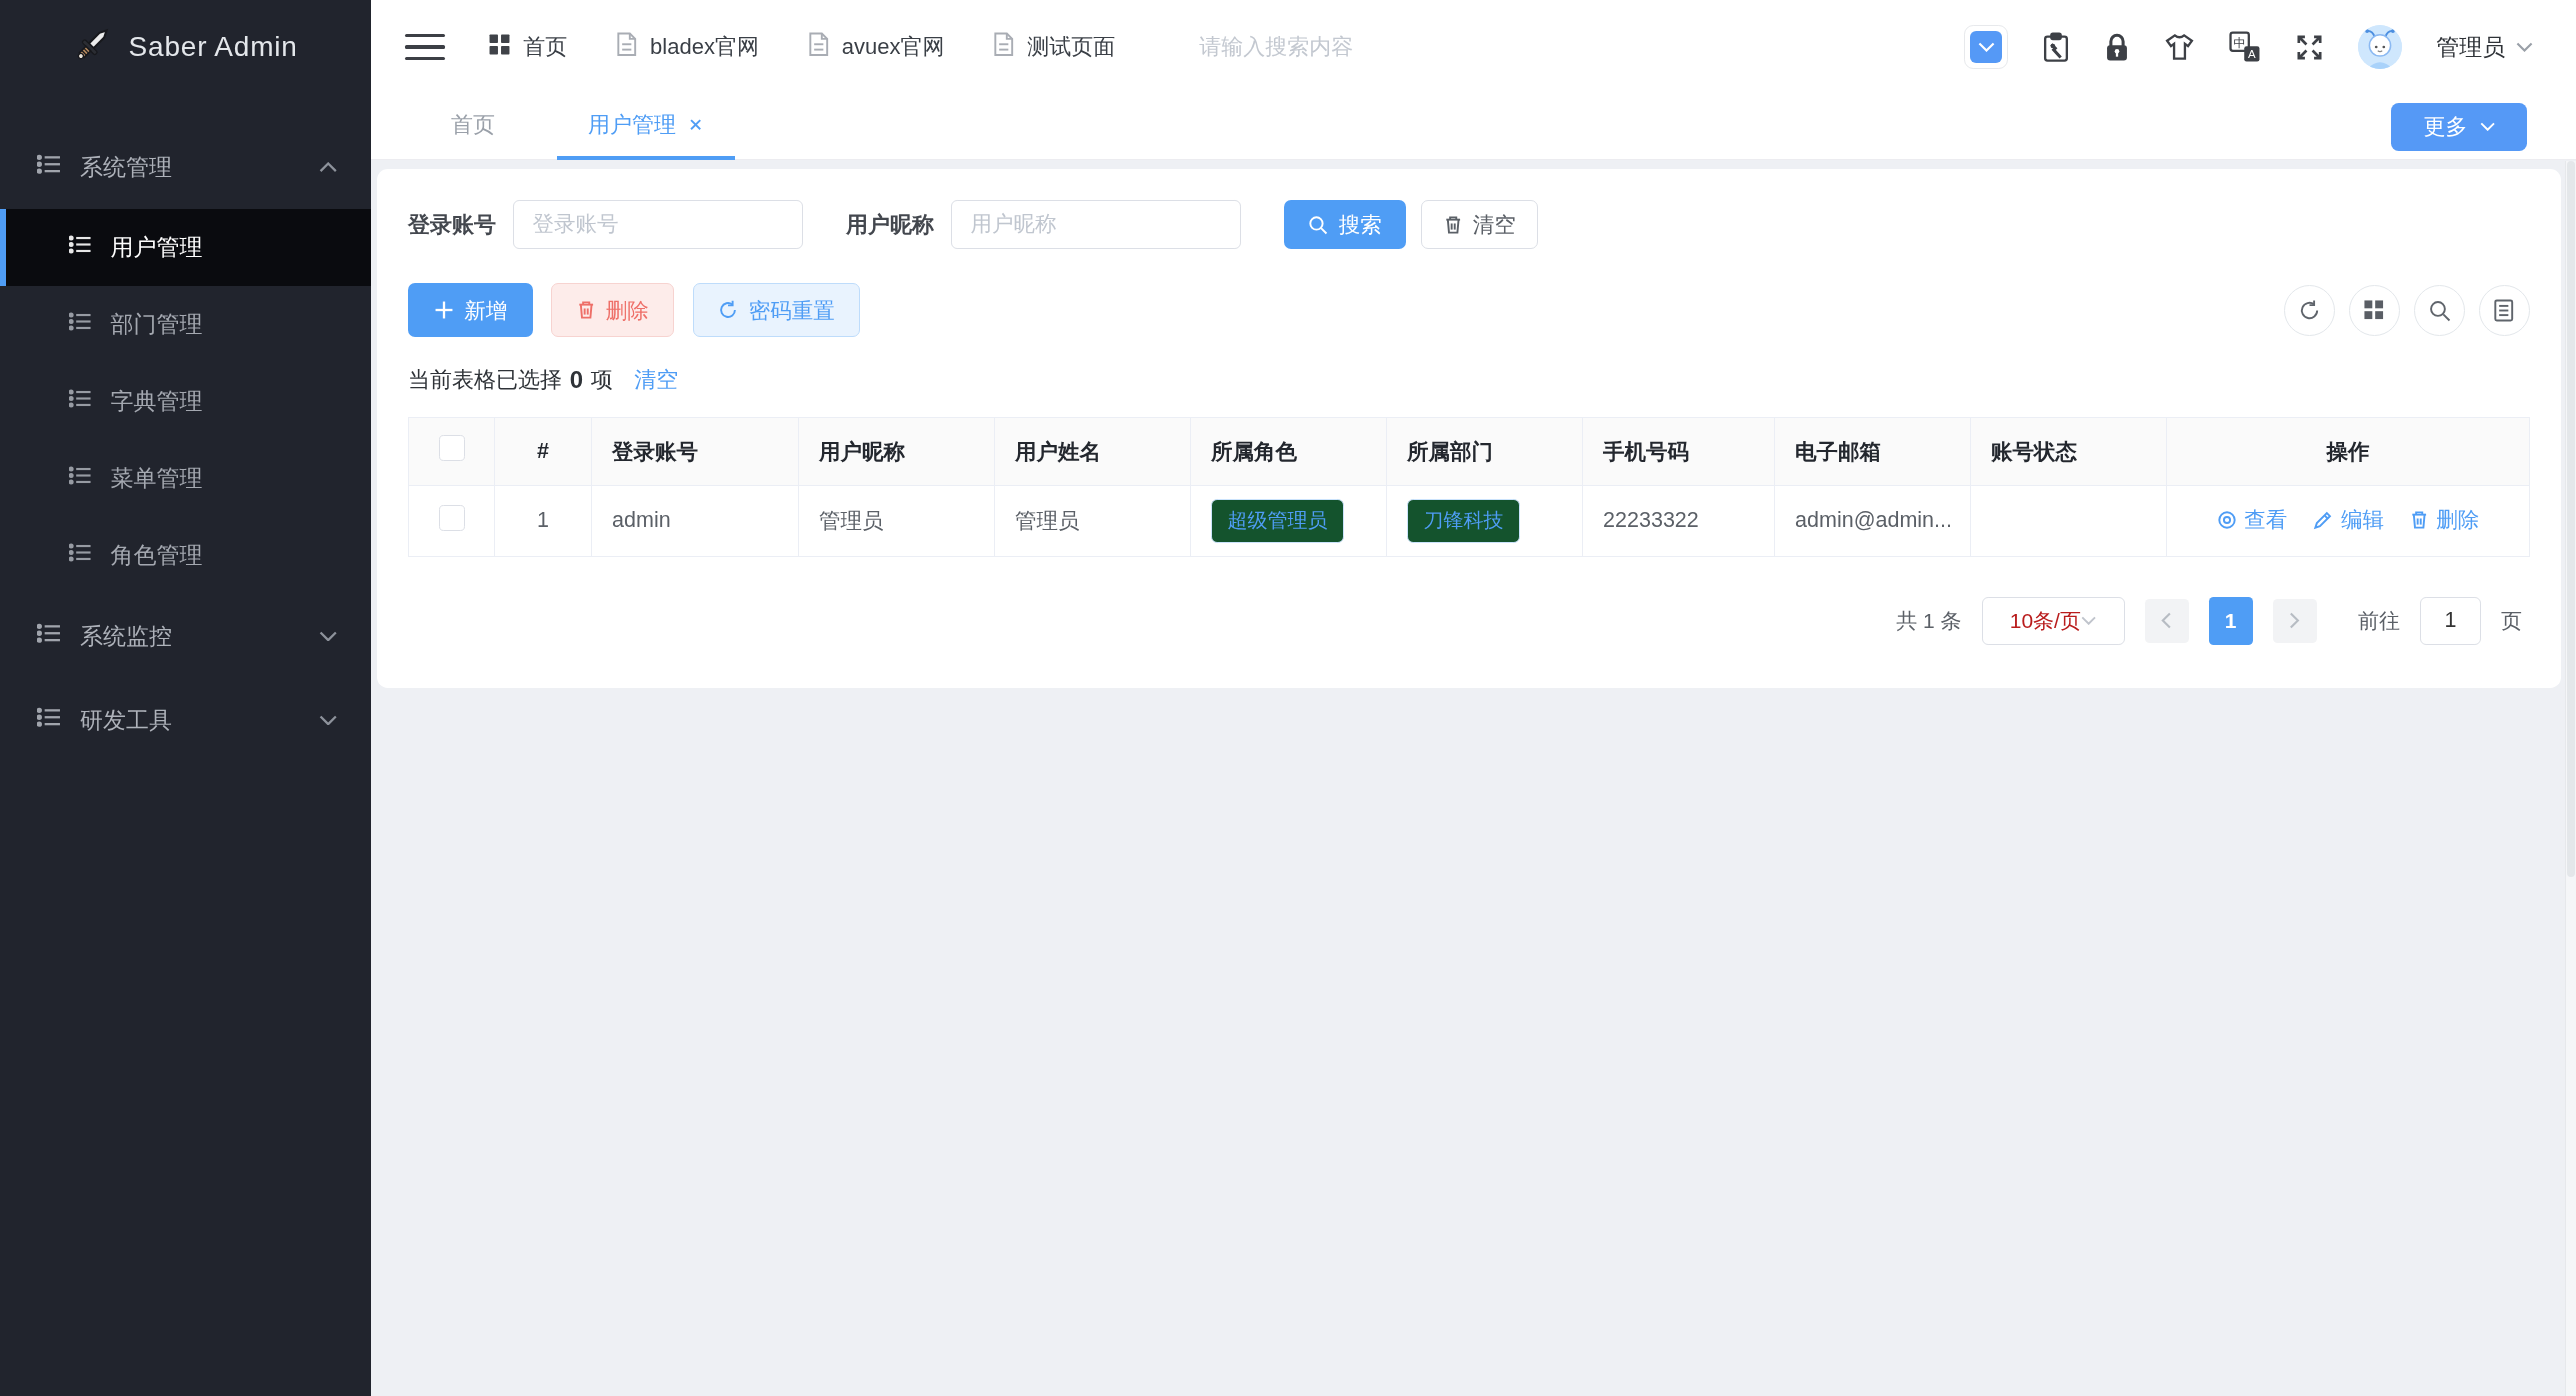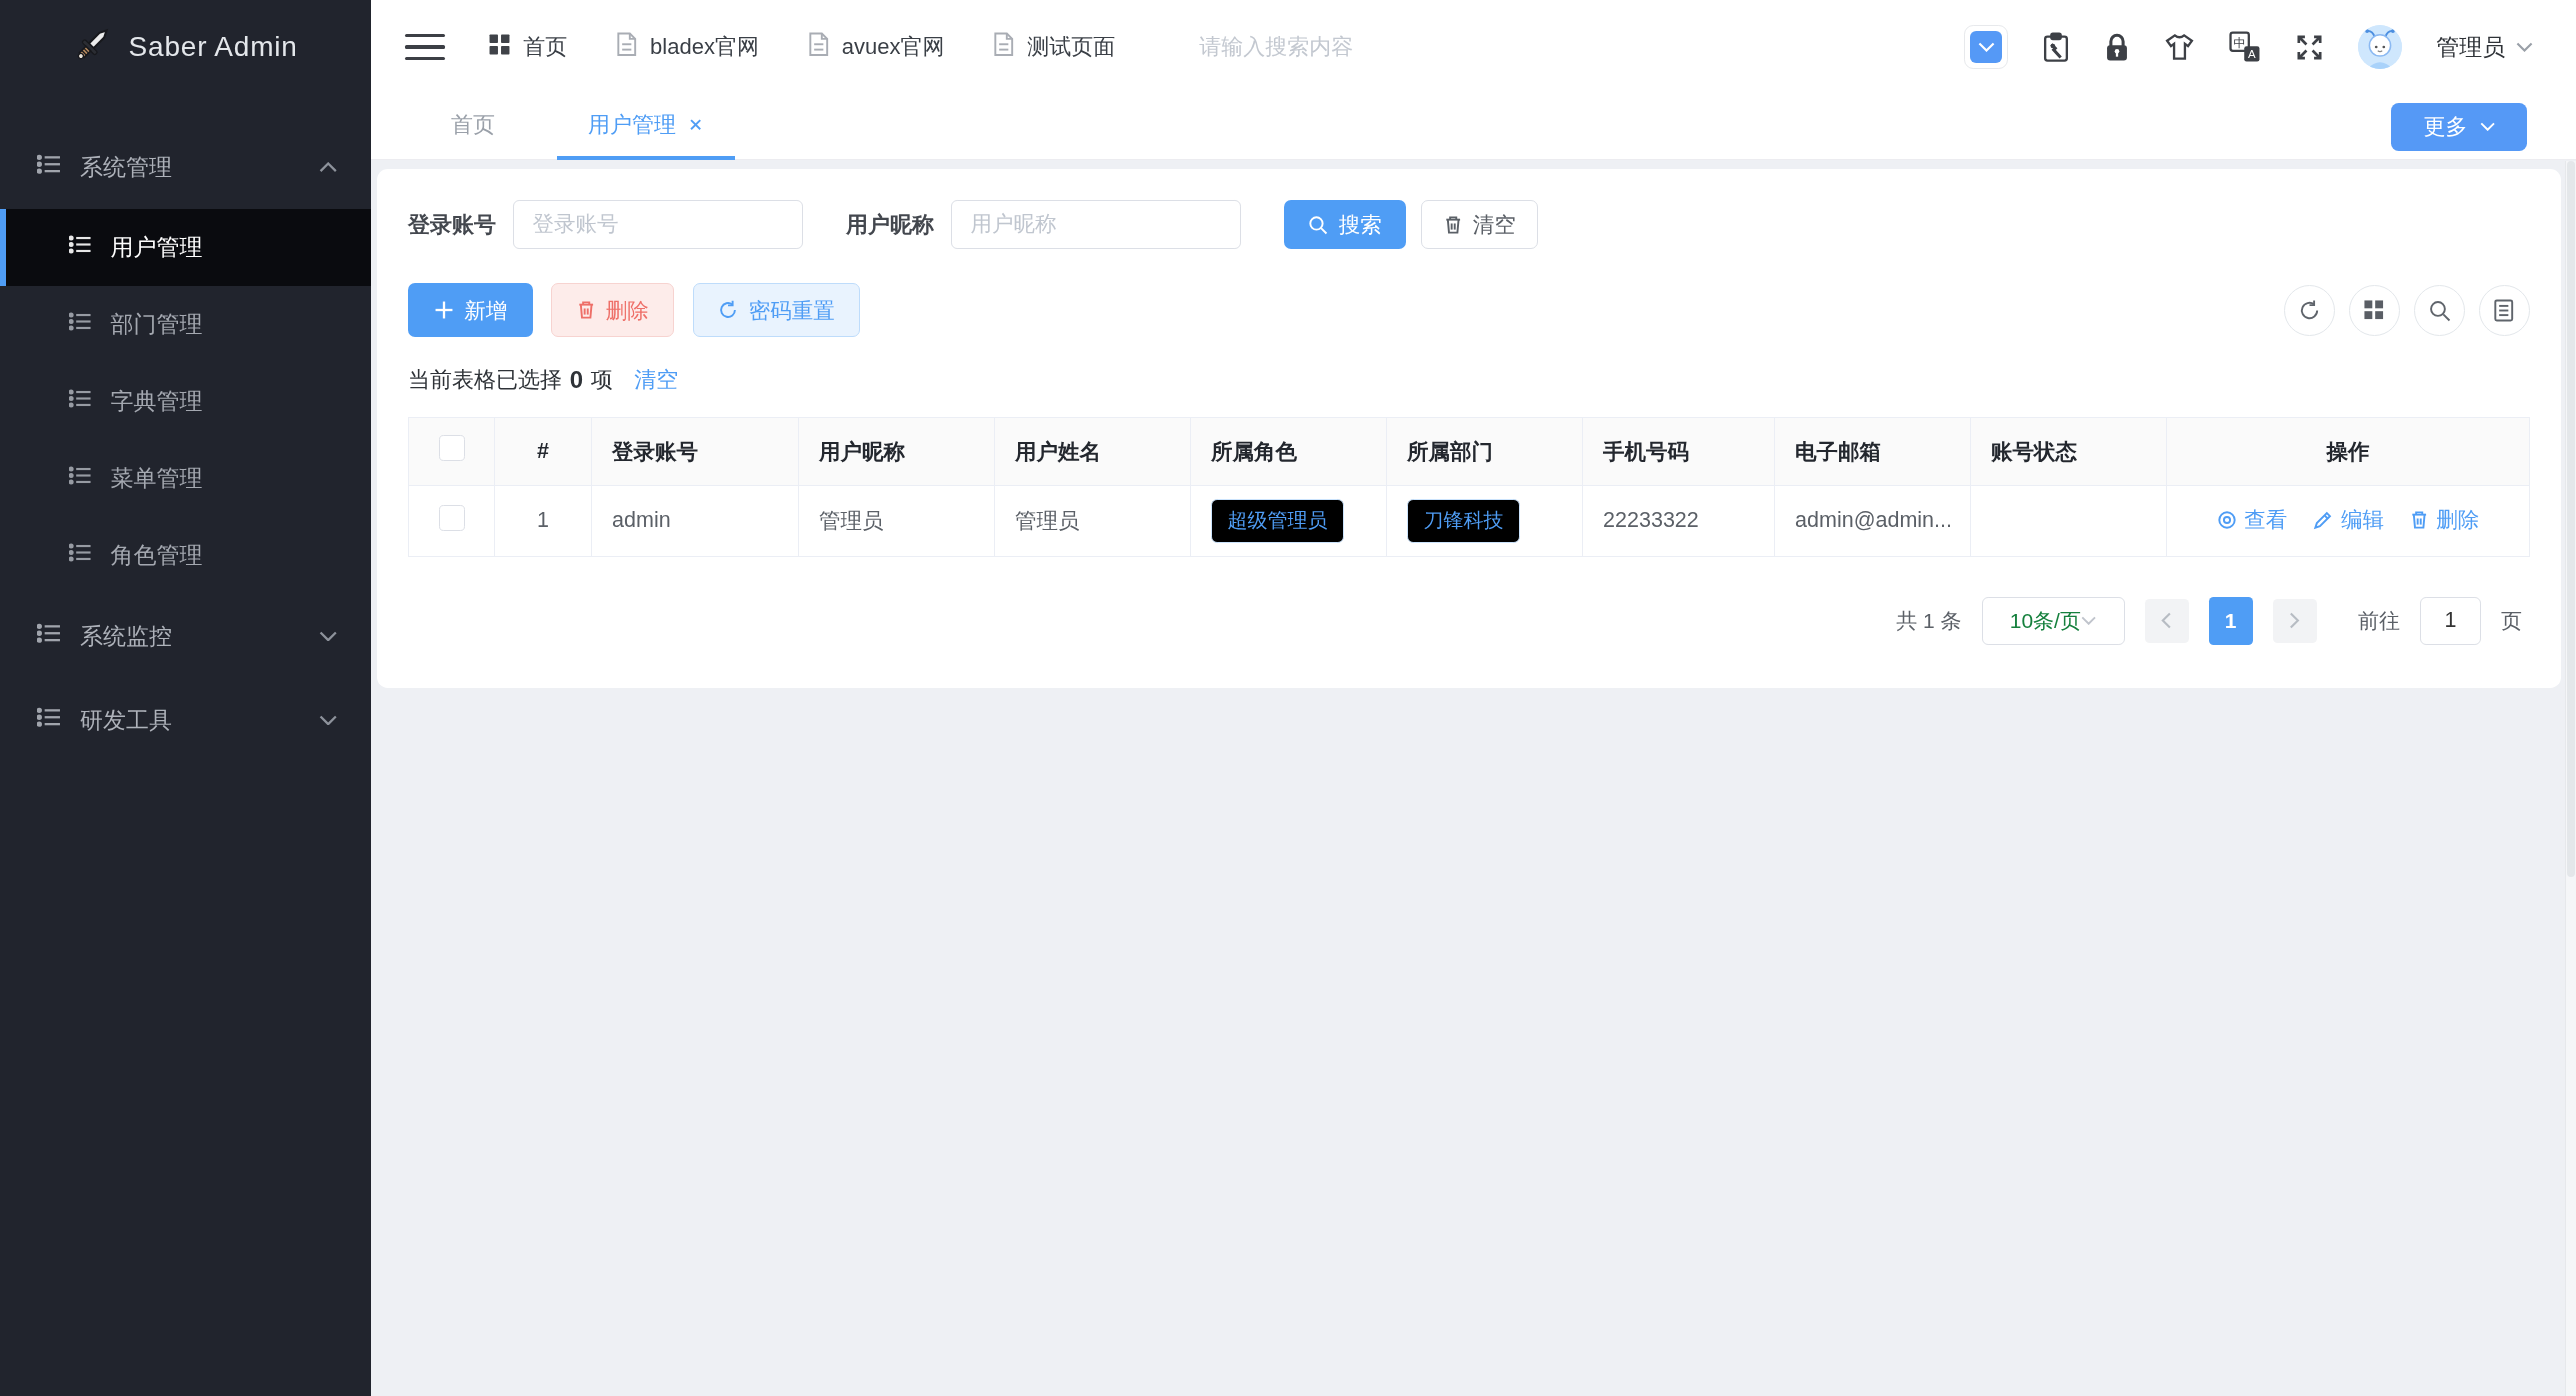--- a/index.html
+++ b/index.html
@@ -75,31 +75,31 @@
   .sel-count { font-weight:700; font-size:24px; margin:0 7.7px; }
   .link { color:#4f9df5; cursor:pointer; }
   .sel-row .link { margin-left:21.5px; }
 
   
   table { width:100%; border-collapse:collapse; margin-top:21.5px; table-layout:fixed; }
   th,td { border:0.8px solid #ebeef5; font-size:21.5px; }
   th { background:#fafafa; color:#23272e; font-weight:700; height:68px; text-align:left; padding-left:20px; }
   td { height:71px; color:#5b6067; padding-left:20px; background:#fff; }
   th.c, td.c { text-align:center; padding-left:0; }
-  .tag { display:inline-block; background:#000000; border:1.5px solid #cbe3fc; color:#4f9df5;
+  .tag { display:inline-block; background:#14532d; border:1.5px solid #cbe3fc; color:#4f9df5;
          border-radius:6.1px; padding:7.7px 15.3px; font-size:20px; }
   .row-actions { display:inline-flex; gap:26px; }
   .row-actions .act { display:inline-flex; align-items:center; gap:7.7px; color:#4f9df5; font-size:21.5px; cursor:pointer; }
   .cbx { width:26px; height:26px; border:1.5px solid #dcdfe6; border-radius:4.6px; background:#fff; display:inline-block; cursor:pointer; }
 
   
   .pager { margin-top:40px; display:flex; align-items:center; justify-content:flex-end; gap:20px;
            font-size:21px; color:#5b6067; padding-right:7.7px; }
   .psize { width:143px; height:48px; border:1.5px solid #dcdfe6; border-radius:6.1px; display:flex;
-           align-items:center; justify-content:center; color:#15803d; cursor:pointer; }
+           align-items:center; justify-content:center; color:#b91c1c; cursor:pointer; }
   .pbtn { width:44px; height:44px; background:#f2f3f5; border-radius:4.6px; display:flex; align-items:center;
           justify-content:center; color:#b7bcc3; cursor:pointer; }
   .pcur { width:44px; height:48px; background:#4f9df5; border-radius:4.6px; color:#fff; display:flex;
           align-items:center; justify-content:center; font-weight:700; cursor:pointer; }
   .goto-input { width:61px; height:48px; border:1.5px solid #dcdfe6; border-radius:6.1px; text-align:center;
                 font-size:21.5px; color:#333; outline:none; }
   .gap28 { width:1.5px; }
 
   
   .scrollstrip { position:absolute; right:0; top:161px; bottom:0; width:10.7px; background:#f5f6f8; border-left:0.8px solid #e6e8eb; }

